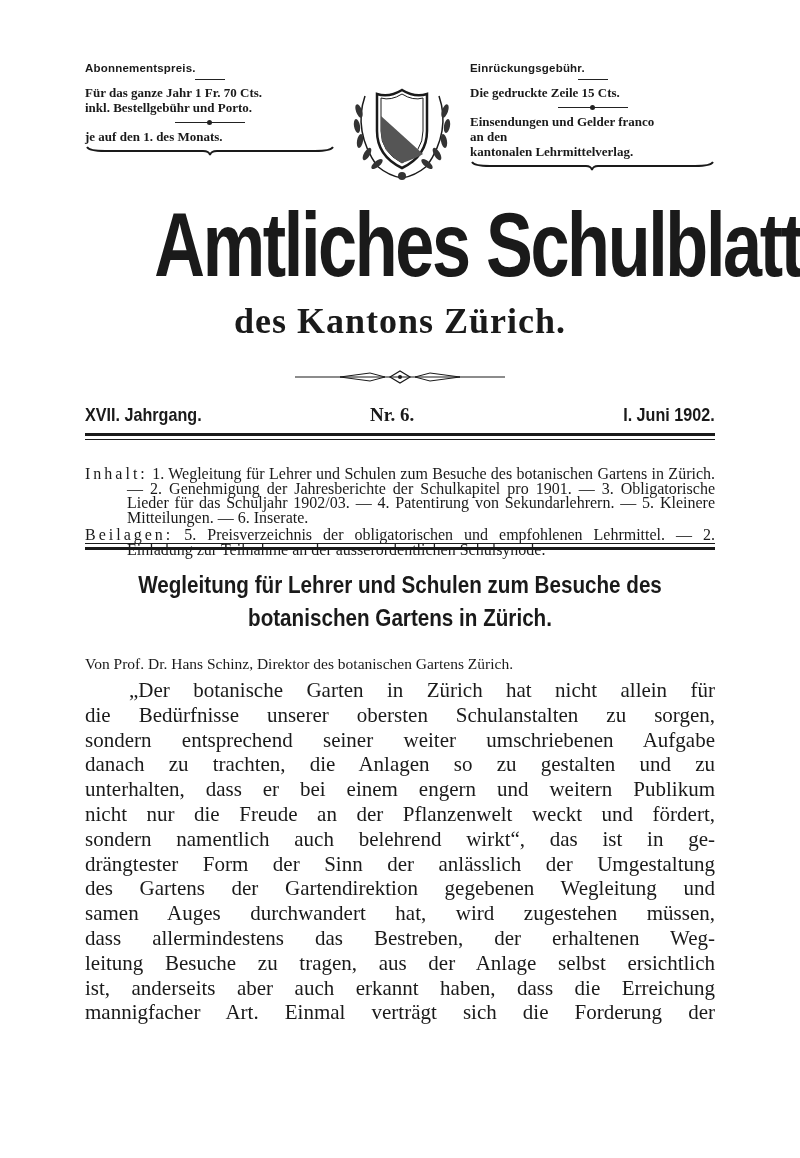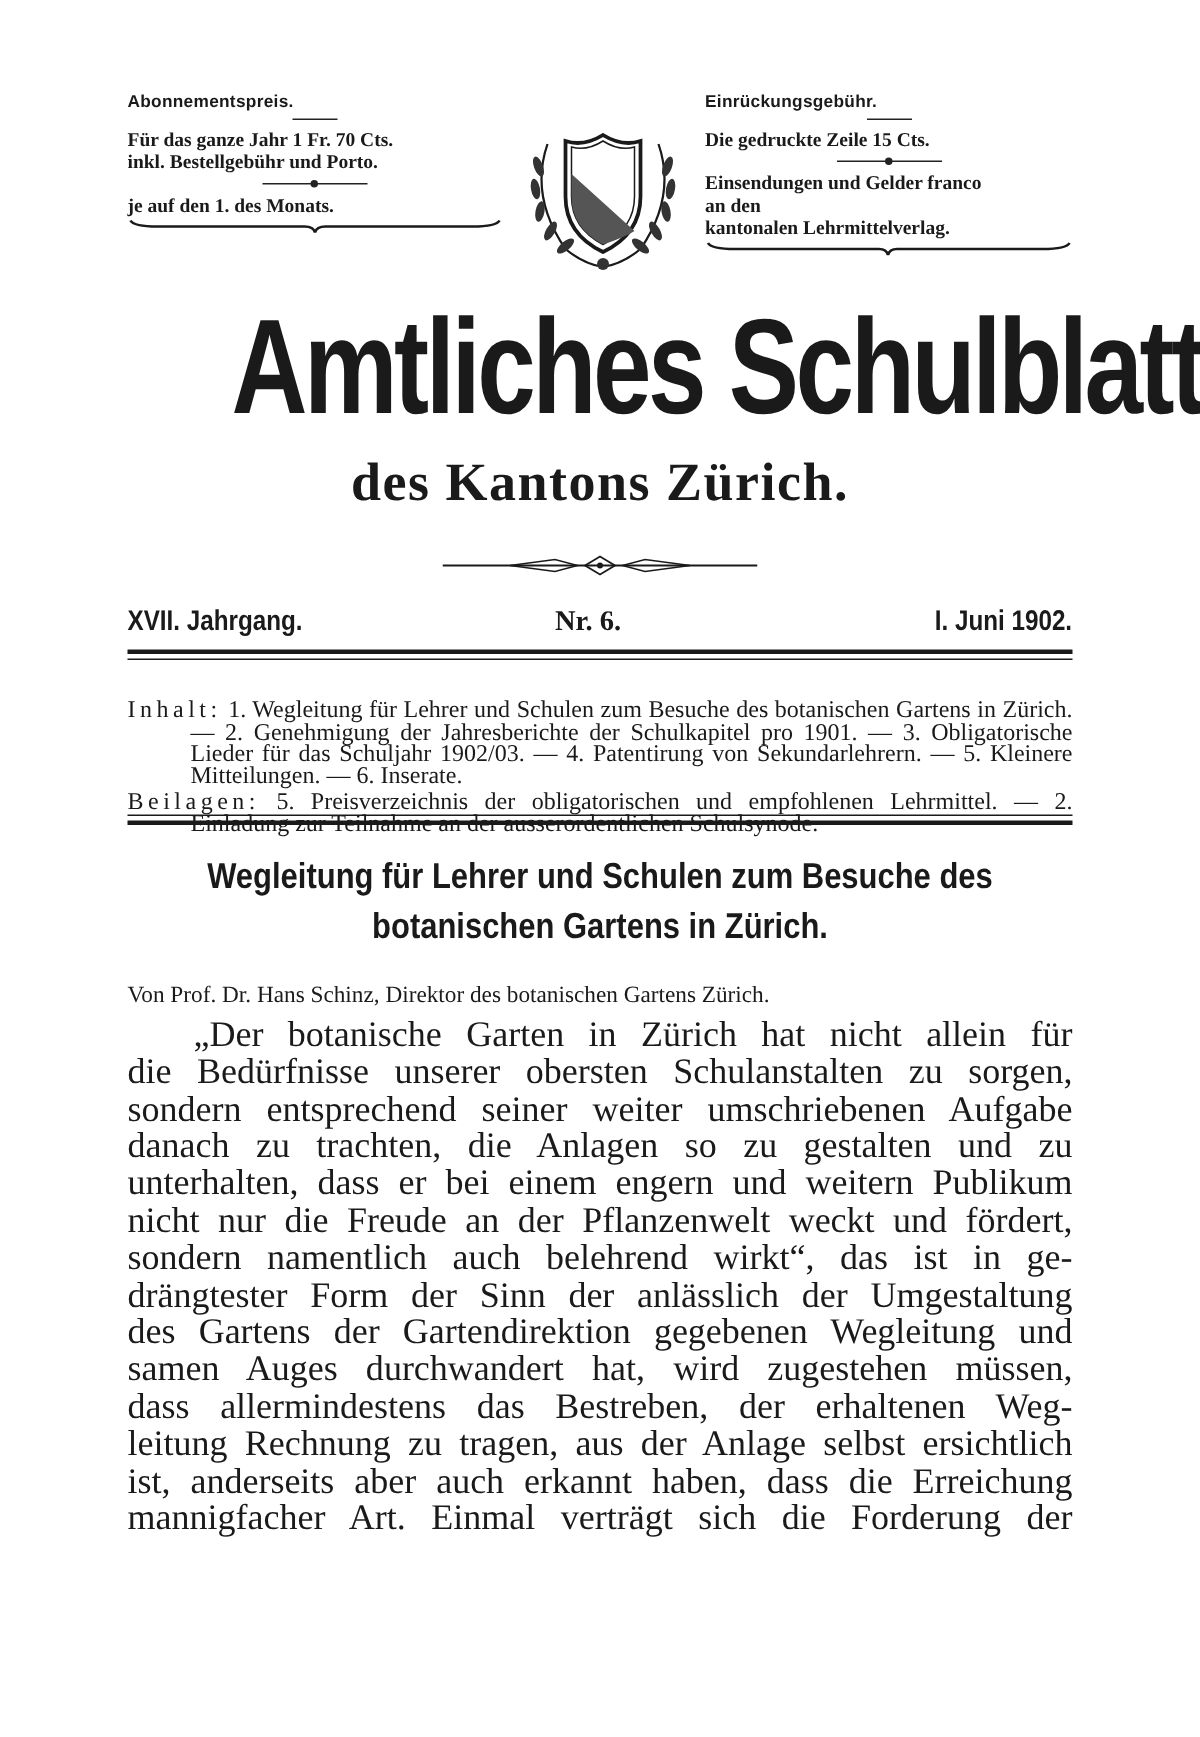--- a/index.html
+++ b/index.html
@@ -35,21 +35,21 @@
   .thinrule { position: absolute; left: 0; width: 630px; height: 1px; background: #1a1a1a; }
 
   .toc { position: absolute; top: 450px; left: 0; width: 630px; font-size: 16px; line-height: 14.5px; margin-top: 17px; }
   .toc p { margin: 0; text-align: justify; padding-left: 42px; text-indent: -42px; }
   .toc .lbl { letter-spacing: 3px; }
   .toc p + p { margin-top: 3px; }
 
   .art-title { position: absolute; top: 568px; left: 0; width: 630px; text-align: center; font-family: "Liberation Sans", sans-serif; font-weight: bold; font-size: 24px; line-height: 33px; transform: scaleX(0.86); transform-origin: center; }
   .byline { position: absolute; top: 643px; left: 0; width: 630px; font-size: 15.5px; margin-top: 12px; }
 
-  .body { position: absolute; top: 678px; left: 0; width: 630px; font-size: 24px; line-height: 24.8px; text-align: justify; }
+  .body { position: absolute; top: 678px; left: 0; width: 630px; font-size: 21px; line-height: 24.8px; text-align: justify; }
   .body .l { display: block; text-align-last: justify; white-space: nowrap; }
   .body .l.first { padding-left: 44px; }
 </style>
 </head>
 <body>
 
 <div class="page">
 
   <div class="mast">
     <div class="box left">
@@ -139,17 +139,17 @@
     <span class="l">die Bedürfnisse unserer obersten Schulanstalten zu sorgen,</span>
     <span class="l">sondern entsprechend seiner weiter umschriebenen Aufgabe</span>
     <span class="l">danach zu trachten, die Anlagen so zu gestalten und zu</span>
     <span class="l">unterhalten, dass er bei einem engern und weitern Publikum</span>
     <span class="l">nicht nur die Freude an der Pflanzenwelt weckt und fördert,</span>
     <span class="l">sondern namentlich auch belehrend wirkt“, das ist in ge-</span>
     <span class="l">drängtester Form der Sinn der anlässlich der Umgestaltung</span>
     <span class="l">des Gartens der Gartendirektion gegebenen Wegleitung und</span>
     <span class="l">samen Auges durchwandert hat, wird zugestehen müssen,</span>
     <span class="l">dass allermindestens das Bestreben, der erhaltenen Weg-</span>
-    <span class="l">leitung Rechnung zu tragen, aus der Anlage selbst ersichtlich</span>
+    <span class="l">leitung Besuche zu tragen, aus der Anlage selbst ersichtlich</span>
     <span class="l">ist, anderseits aber auch erkannt haben, dass die Erreichung</span>
     <span class="l">mannigfacher Art.  Einmal verträgt sich die Forderung der</span>
   </div>
 </div>
 
 </body></html>

